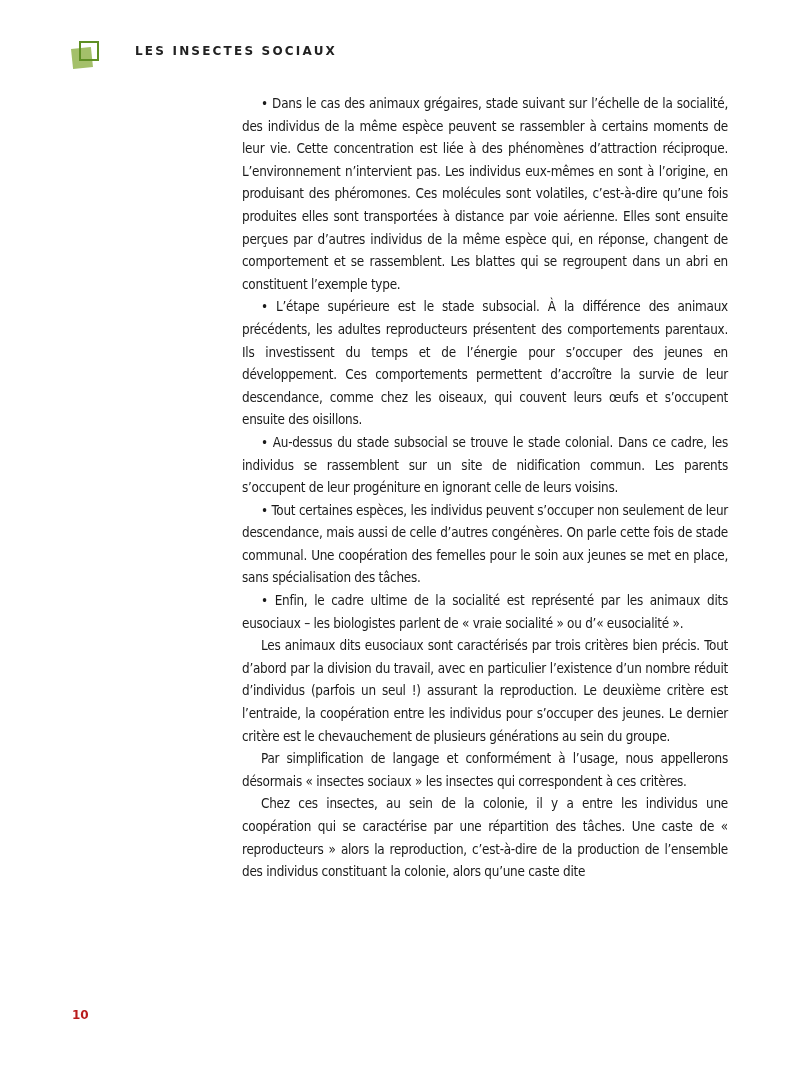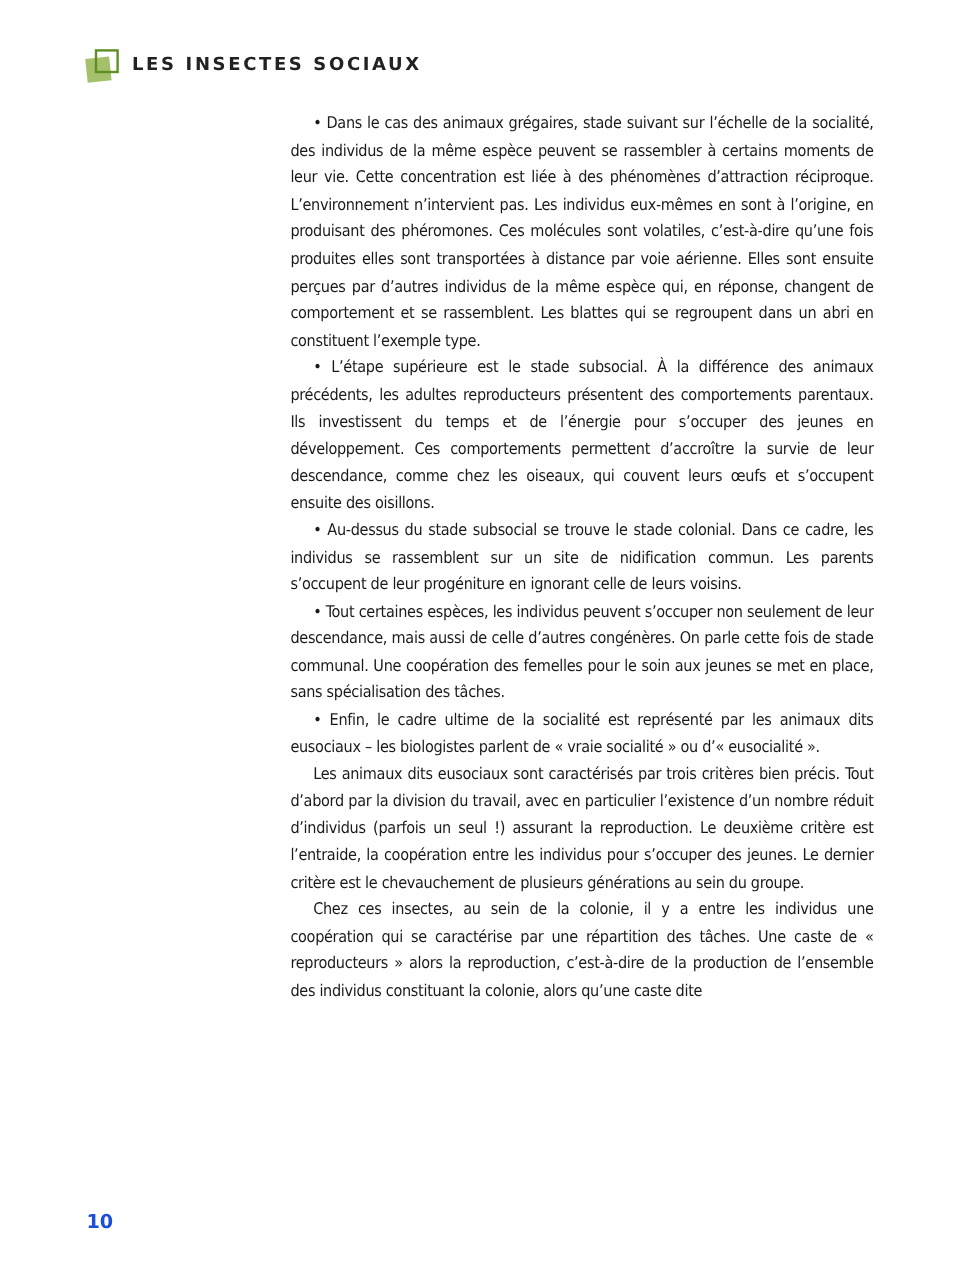--- a/index.html
+++ b/index.html
@@ -11,40 +11,41 @@
     .logo { position: absolute; left: 0; top: 0; width: 30px; height: 30px; }
     .logo .back {
       position: absolute; left: 0; top: 8px; width: 20px; height: 20px;
       background: #a4c06a; transform: rotate(-6deg);
     }
     .logo .front {
       position: absolute; left: 7px; top: 1px; width: 16px; height: 16px;
       border: 2.5px solid #5f8f24; background: transparent;
     }
     .header-title {
-      position: absolute; left: 38px; top: 4px;
-      font-size: 15px; font-weight: bold; letter-spacing: 2.2px; color: #222;
+      position: absolute; left: 27px; top: 4px;
+      font-size: 12px; font-weight: bold; letter-spacing: 2.2px; color: #222;
       font-family: "DejaVu Sans", sans-serif;
+      padding-left: 36px;
     }
     .content {
       position: absolute; left: 242px; top: 93px; width: 486px;
       font-size: 13.4px; line-height: 22.6px; text-align: justify;
       font-family: "DejaVu Sans Condensed", "DejaVu Sans", sans-serif;
       letter-spacing: -0.25px;
     }
     .content p { margin: 0; text-indent: 19px; }
     .content p.bullet::before { content: "\2022\00a0"; }
     .section-title {
       font-size: 18.5px; font-weight: normal; margin: 26px 0 27px 0;
       text-indent: 0; text-align: left; letter-spacing: 0;
       font-family: "DejaVu Sans", sans-serif; color: #1a1a1a;
     }
     .page-number {
       position: absolute; left: 72px; top: 1008px;
-      font-size: 16px; font-weight: bold; color: #1d4ed8;
+      font-size: 12px; font-weight: bold; color: #b91c1c;
       font-family: "DejaVu Sans", sans-serif;
     }
   </style>
 </head>
 <body>
 
 <div class="header">
   <div class="logo">
     <div class="back"></div>
     <div class="front"></div>
@@ -54,16 +55,17 @@
 
 <div class="content">
   <p class="bullet">Dans le cas des animaux grégaires, stade suivant sur l’échelle de la socialité, des individus de la même espèce peuvent se rassembler à certains moments de leur vie. Cette concentration est liée à des phénomènes d’attraction réciproque. L’environnement n’intervient pas. Les individus eux-mêmes en sont à l’origine, en produisant des phéromones. Ces molécules sont volatiles, c’est-à-dire qu’une fois produites elles sont transportées à distance par voie aérienne. Elles sont ensuite perçues par d’autres individus de la même espèce qui, en réponse, changent de comportement et se rassemblent. Les blattes qui se regroupent dans un abri en constituent l’exemple type.</p>
   <p class="bullet">L’étape supérieure est le stade subsocial. À la différence des animaux précédents, les adultes reproducteurs présentent des comportements parentaux. Ils investissent du temps et de l’énergie pour s’occuper des jeunes en développement. Ces comportements permettent d’accroître la survie de leur descendance, comme chez les oiseaux, qui couvent leurs œufs et s’occupent ensuite des oisillons.</p>
   <p class="bullet">Au-dessus du stade subsocial se trouve le stade colonial. Dans ce cadre, les individus se rassemblent sur un site de nidification commun. Les parents s’occupent de leur progéniture en ignorant celle de leurs voisins.</p>
   <p class="bullet">Tout certaines espèces, les individus peuvent s’occuper non seulement de leur descendance, mais aussi de celle d’autres congénères. On parle cette fois de stade communal. Une coopération des femelles pour le soin aux jeunes se met en place, sans spécialisation des tâches.</p>
   <p class="bullet">Enfin, le cadre ultime de la socialité est représenté par les animaux dits eusociaux – les biologistes parlent de « vraie socialité » ou d’« eusocialité ».</p>
 
 
   <p>Les animaux dits eusociaux sont caractérisés par trois critères bien précis. Tout d’abord par la division du travail, avec en particulier l’existence d’un nombre réduit d’individus (parfois un seul !) assurant la reproduction. Le deuxième critère est l’entraide, la coopération entre les individus pour s’occuper des jeunes. Le dernier critère est le chevauchement de plusieurs générations au sein du groupe.</p>
+  <p>Par simplification de langage et conformément à l’usage, nous appellerons désormais « insectes sociaux » les insectes qui correspondent à ces critères.</p>
   <p>Chez ces insectes, au sein de la colonie, il y a entre les individus une coopération qui se caractérise par une répartition des tâches. Une caste de « reproducteurs » alors la reproduction, c’est-à-dire de la production de l’ensemble des individus constituant la colonie, alors qu’une caste dite</p>
 </div>
 
 <div class="page-number">10</div>
 
 </body></html>

